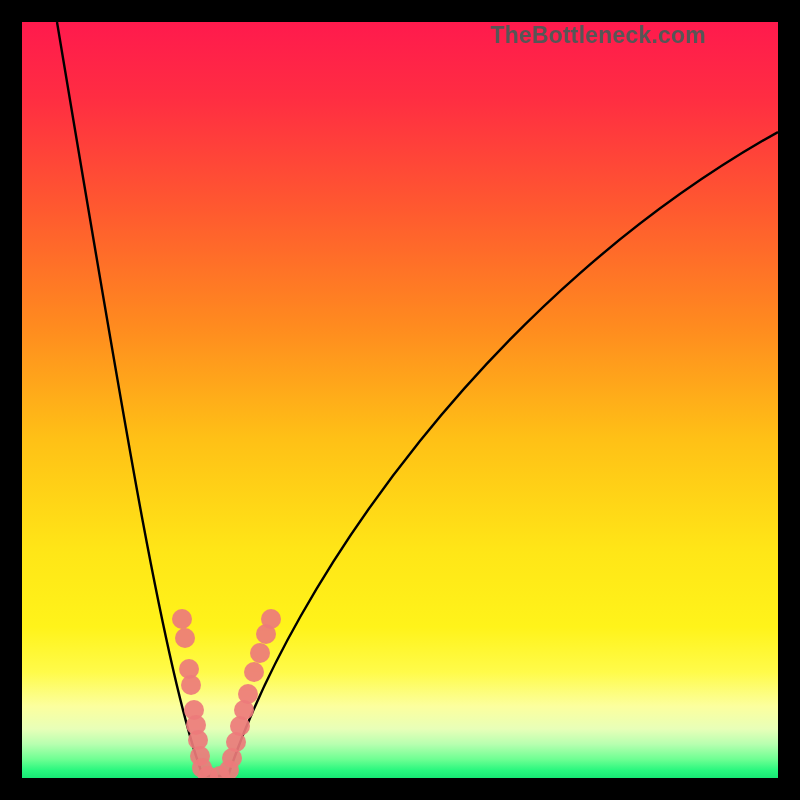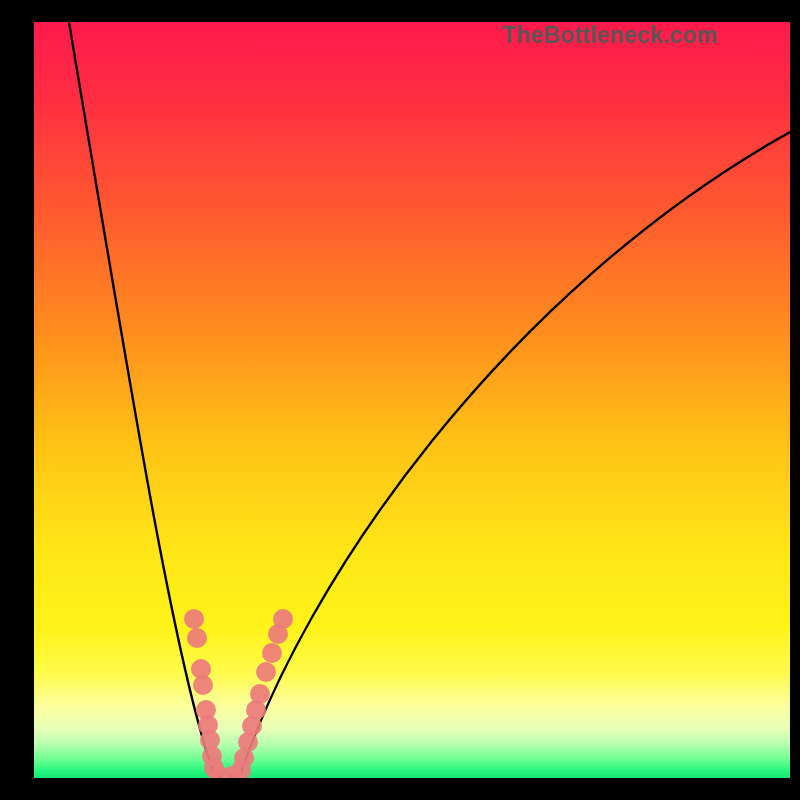--- a/index.html
+++ b/index.html
@@ -5,21 +5,21 @@
   html, body {
     margin: 0;
     padding: 0;
     width: 800px;
     height: 800px;
     background: #000;
     overflow: hidden;
   }
   .frame {
     position: absolute;
-    left: 34px;
+    left: 22px;
     top: 22px;
     width: 688px;
     height: 756px;
     background: #000;
   }
   .watermark {
     position: absolute;
     top: 0px;
     right: 4px;
     font-family: Arial, Helvetica, sans-serif;

